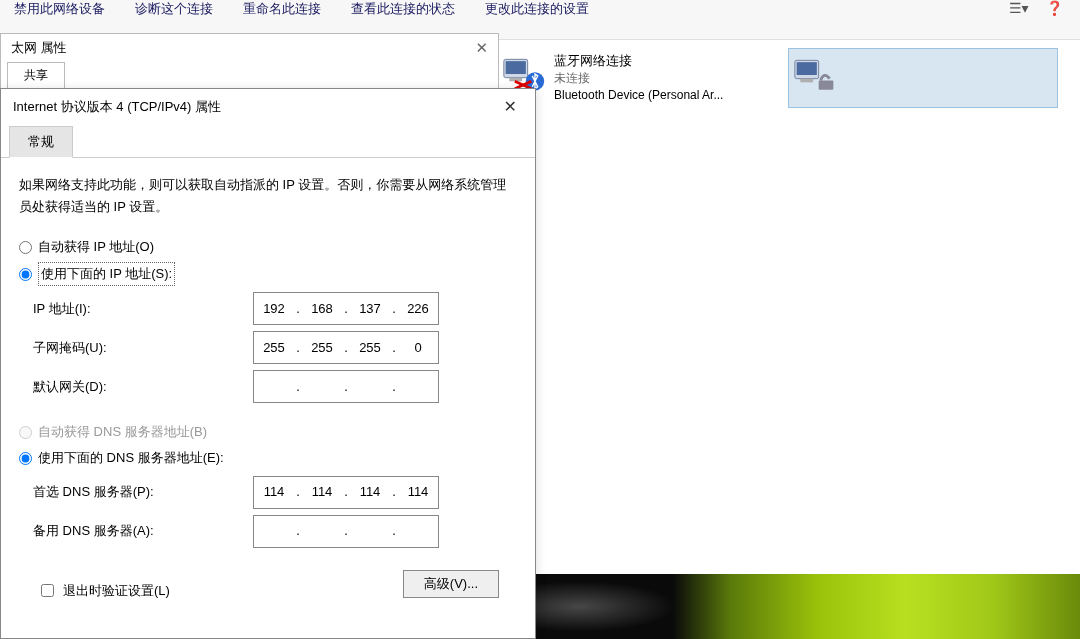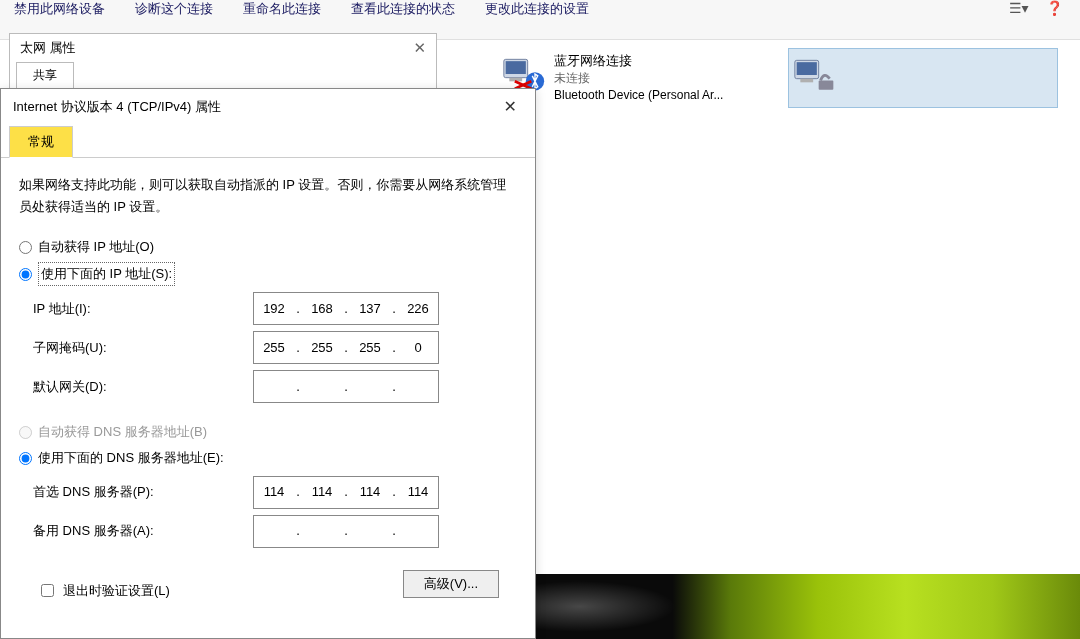--- a/index.html
+++ b/index.html
@@ -77,22 +77,22 @@
     content: '';
     position: absolute;
     top: 0; left: 0;
     width: 35%; height: 100%;
     background: radial-gradient(ellipse at 40% 50%, rgba(255,255,255,0.25) 0%, transparent 55%);
   }
 
   
   .eth-window {
     position: absolute;
-    left: 9px; top: 33px;
-    width: 428px;
+    left: 0; top: 33px;
+    width: 499px;
     height: 60px;
     background: #fff;
     border: 1px solid #bbb;
   }
   .eth-window .title {
     padding: 5px 10px;
     font-size: 13px;
     display: flex;
     justify-content: space-between;
     align-items: center;
@@ -132,21 +132,21 @@
   .dlg-tabs {
     display: flex;
     padding-left: 8px;
     border-bottom: 1px solid #ccc;
     margin-top: 6px;
   }
   .dlg-tab {
     padding: 6px 18px;
     border: 1px solid #ccc;
     border-bottom: 1px solid #fff;
-    background: #fde047;
+    background: #e5e5e5;
     margin-bottom: -1px;
     font-size: 13px;
     font-family: Liberation Serif, serif;
   }
   .dlg-body {
     padding: 16px 18px 10px;
     font-size: 13px;
     line-height: 1.7;
   }
   .desc-text { margin-bottom: 18px; }

